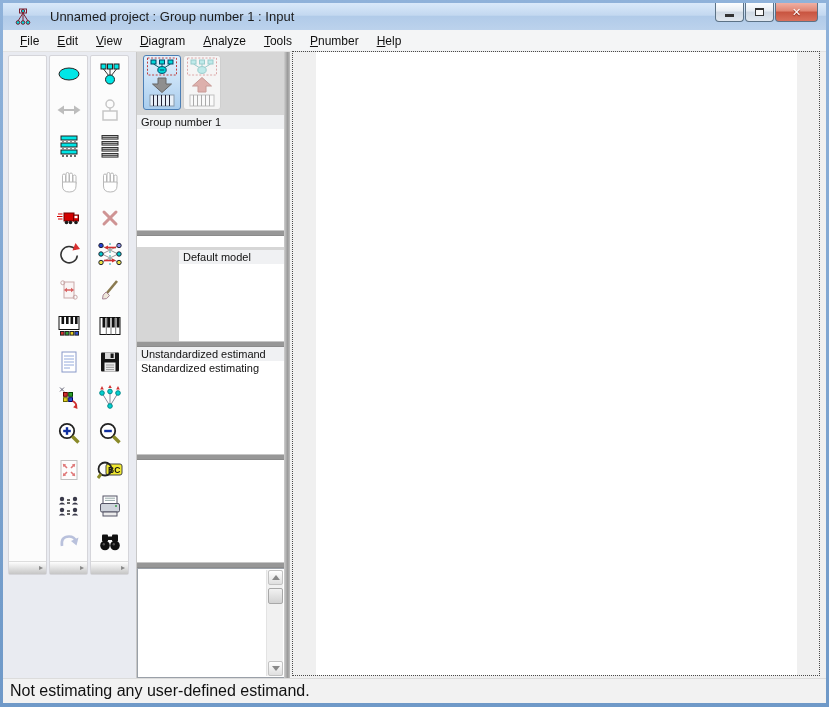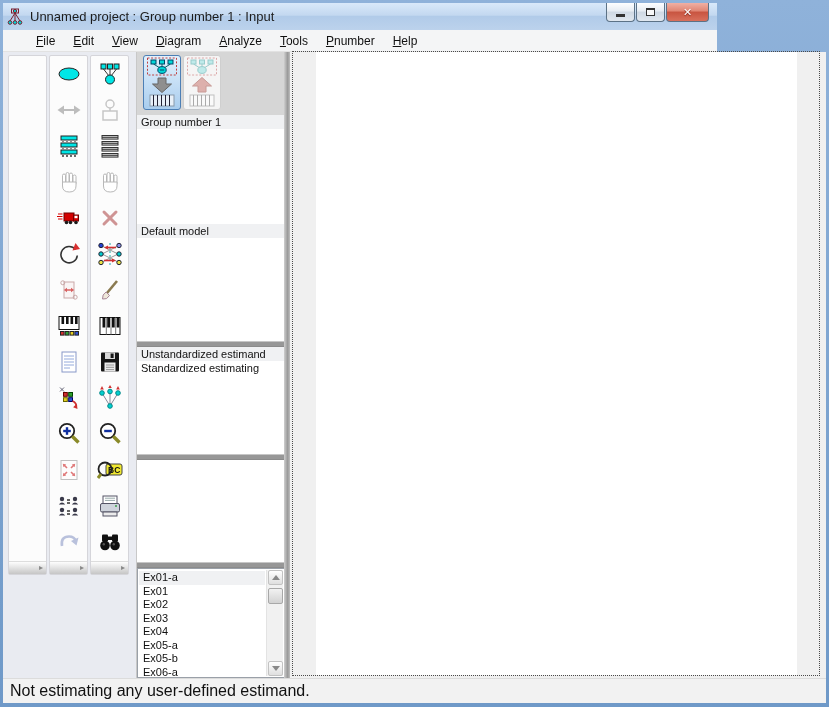--- a/index.html
+++ b/index.html
@@ -1,33 +1,33 @@
 <!DOCTYPE html>
 <html><head>
 <meta charset="utf-8">
 <style>
   html,body{margin:0;padding:0;background:#444;}
   *{box-sizing:border-box;font-family:"Liberation Sans","DejaVu Sans",sans-serif;}
   #win{position:relative;width:829px;height:707px;background:linear-gradient(180deg,#8fb2da,#6f99c8);outline:1px solid #2d4d74;overflow:hidden;}
 
   
-  #titlebar{position:absolute;left:3px;top:3px;width:714px;height:27px;
+  #titlebar{position:absolute;left:3px;top:3px;width:823px;height:27px;
     background:linear-gradient(180deg,#d9e9fa 0%,#c3d8f0 45%,#b1cbe9 50%,#bcd2ec 100%);
-    display:flex;align-items:center;padding-left:3px;}
+    display:flex;align-items:center;padding-left:11px;gap:12px;}
   #title-text{font-size:13px;color:#1c1c1c;margin-left:6px;}
   #win-controls{position:absolute;right:8px;top:0;display:flex;}
   .wc{height:19px;border:1px solid #5c7286;border-top:none;border-radius:0 0 4px 4px;
       display:flex;align-items:center;justify-content:center;margin-left:1px;}
   .wc.gray{width:29px;background:linear-gradient(180deg,#fdfeff,#e6ecf3 45%,#cfd9e4 50%,#e0e7ef);}
   .wc.red{width:43px;background:linear-gradient(180deg,#f0b0a4,#e08573 45%,#c85440 50%,#d8705c);color:#fff;font-size:11px;font-weight:bold;text-shadow:0 1px 1px #80251a;}
   .glyph-min{width:9px;height:3px;background:#333;margin-top:6px;}
   .glyph-max{width:9px;height:8px;border:1px solid #333;border-top:2px solid #333;background:#f8f8f8;}
 
   
-  #menubar{position:absolute;left:3px;top:30px;width:714px;height:22px;background:#f4f5f6;border-bottom:1px solid #e2e2e2;display:flex;align-items:center;padding-left:24px;}
+  #menubar{position:absolute;left:3px;top:30px;width:823px;height:22px;background:#f4f5f6;border-bottom:1px solid #e2e2e2;display:flex;align-items:center;padding-left:8px;}
   .menu-item{font-size:12px;color:#111;padding:2px 9px;cursor:default;}
   .mkey{text-decoration:underline;}
 
   
   #main{position:absolute;left:3px;top:52px;width:823px;height:626px;background:#e9ebf1;}
 
   
   #toolbox{position:absolute;left:0;top:0;width:133px;height:626px;background:#e9ebf1;}
   .tcol{position:absolute;top:3px;width:39px;height:520px;background:#fcfcfc;border:1px solid #d5d5da;border-radius:2px;}
   #tcol1{left:5px;padding-left:36px;} #tcol2{left:46px;} #tcol3{left:87px;}
@@ -770,45 +770,35 @@
               </g>
           </svg>
         </div>
       </div>
 
       <div class="plist" style="top:63px;height:132px;">
         <div class="prow sel">Group number 1</div>
       </div>
       <div class="psep" style="top:178px;"></div>
 
-      <div class="plist" style="top:172px;height:128px;">
+      <div class="plist" style="top:198px;height:128px;margin-left:42px;">
         <div class="prow sel">Default model</div>
       </div>
       <div class="psep" style="top:289px;"></div>
 
       <div class="plist" style="top:295px;height:107px;">
         <div class="prow sel">Unstandardized estimand</div>
         <div class="prow">Standardized estimating</div>
       </div>
       <div class="psep" style="top:402px;"></div>
 
       <div class="plist" style="top:408px;height:102px;"></div>
       <div class="psep" style="top:510px;"></div>
 
       <div class="plist" id="list-files" style="top:516px;height:110px;border:1px solid #9aa0a8;">
-        <div id="files-rows">
-          <div class="prow sel">Ex01-a</div>
-          <div class="prow">Ex01</div>
-          <div class="prow">Ex02</div>
-          <div class="prow">Ex03</div>
-          <div class="prow">Ex04</div>
-          <div class="prow">Ex05-a</div>
-          <div class="prow">Ex05-b</div>
-          <div class="prow">Ex06-a</div>
-        </div>
         <div class="vsb">
           <div class="sbtn" style="top:0;">
               <span class="tri-up"></span>
             </div>
           <div class="sthumb"></div>
           <div class="sbtn" style="bottom:0;">
               <span class="tri-dn"></span>
             </div>
         </div>
       </div>

